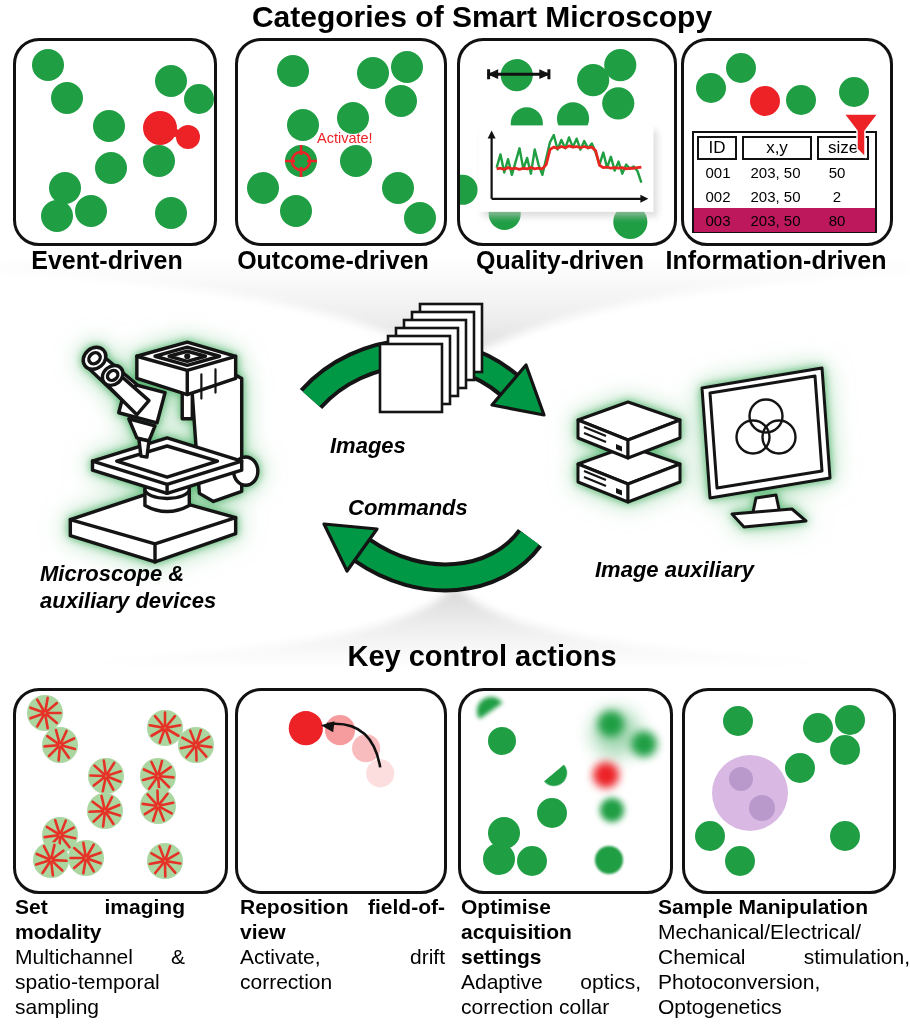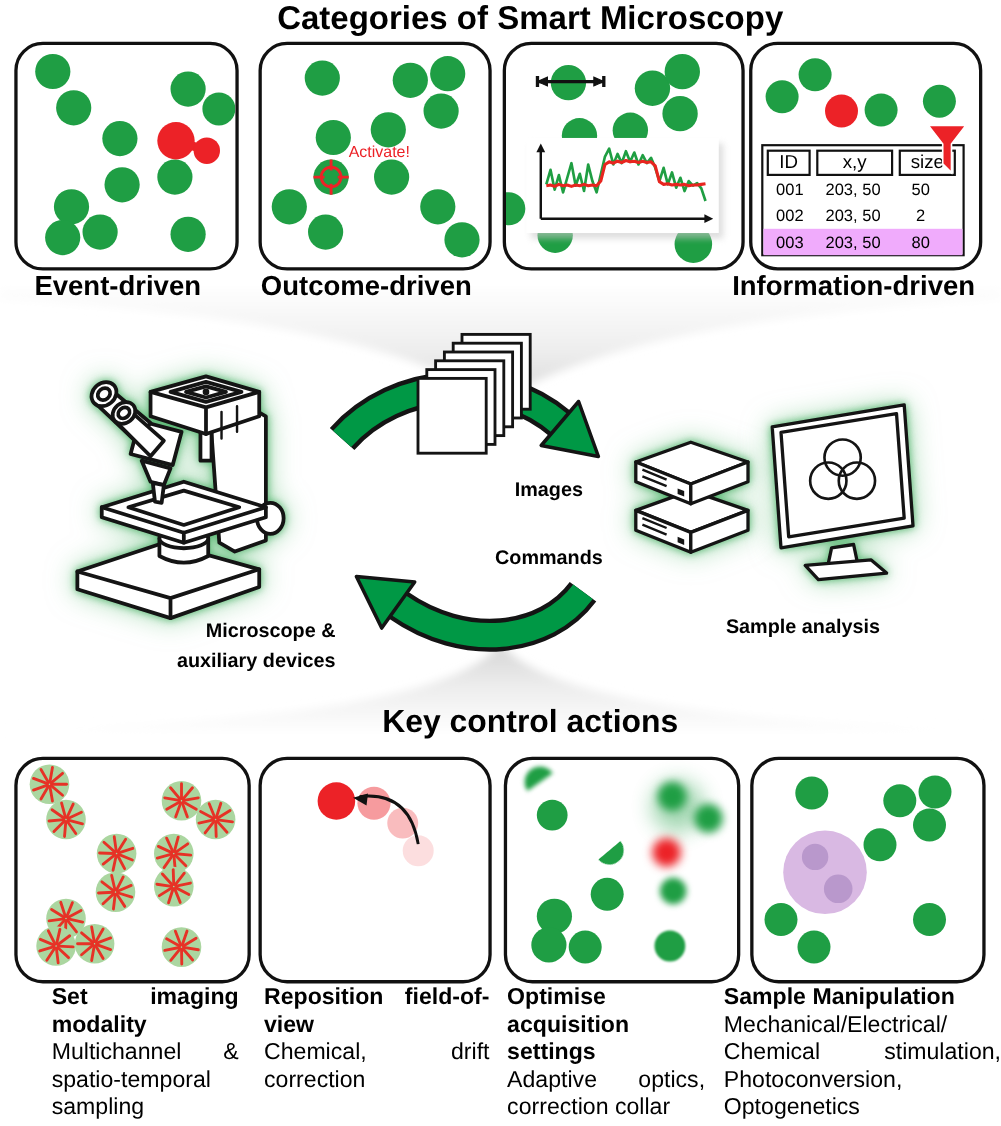--- a/index.html
+++ b/index.html
@@ -10,21 +10,21 @@
   .title{position:absolute;left:0;width:100%;text-align:center;font-weight:800;z-index:2;margin-left:27px;}
   #title-top{top:0;font-size:30px;}
   #title-key{top:640px;font-size:29px;}
   .panel{position:absolute;height:202px;background:#fff;border:3px solid #111;
          border-radius:26px;overflow:hidden;z-index:1;box-sizing:content-box;padding-left:16px;}
   .bpanel{top:688px;height:200px;}
   .scene{position:absolute;left:0;top:0;width:100%;height:100%;}
   .scene text{font-family:inherit;}
   .plabel{position:absolute;top:246px;width:240px;text-align:center;
           font-weight:800;font-size:25px;z-index:2;}
-  .lbl{position:absolute;font-weight:800;font-size:18px;text-align:right;z-index:2;line-height:27px;}
+  .lbl{position:absolute;font-weight:800;font-size:22px;text-align:left;z-index:2;line-height:27px;font-style:italic;}
   .glow{filter:drop-shadow(0 0 4px rgba(60,170,90,.85)) drop-shadow(0 0 12px rgba(96,190,120,.55));}
   .art{position:absolute;z-index:1;}
   .btext{position:absolute;top:894px;font-size:21px;line-height:25px;z-index:2;}
   .btext p{margin:0;text-align:justify;}
   .btext .bt{font-weight:800;}
   .itable{position:absolute;background:#fff;border:2.5px solid #111;z-index:3;
           font-size:15px;box-sizing:border-box;padding:0;}
   .trow{display:flex;align-items:center;height:24px;padding-left:3px;}
   .trow.thead{margin-top:2px;height:25px;}
   .hcell{border:2.5px solid #111;text-align:center;font-size:17px;line-height:19px;
@@ -152,33 +152,34 @@
         <div class="trow">
           <div class="cell c0">001</div>
           <div class="cell c1">203, 50</div>
           <div class="cell c2">50</div>
         </div>
         <div class="trow">
           <div class="cell c0">002</div>
           <div class="cell c1">203, 50</div>
           <div class="cell c2">2</div>
         </div>
-        <div class="trow" style="background: #f0abfc;">
+        <div class="trow" style="background: #be185d;">
           <div class="cell c0">003</div>
           <div class="cell c1">203, 50</div>
           <div class="cell c2">80</div>
         </div>
       </div>
       <svg viewBox="0 0 38 50" class="funnel" style="left: 158px; top: 70px;">
         <path d="M2,3 L36,3 L23,20 L23,46 L15,38 L15,20 Z" fill="#ec2227" stroke="#fff" stroke-width="1.5"></path>
       </svg>
     </div>
 
   <div class="plabel" style="left:-13px;">Event-driven</div>
   <div class="plabel" style="left:213px;">Outcome-driven</div>
+  <div class="plabel" style="left:440px;">Quality-driven</div>
   <div class="plabel" style="left:656px;">Information-driven</div>
 
   <svg class="art glow" style="left:48px;top:322px;" width="212" height="250" viewBox="0 0 210 248">
     <g stroke="#141414" stroke-width="3.4" fill="#fff" stroke-linejoin="round" stroke-linecap="round">
       <path d="M142,58 L178,48 L192,56 L192,168 L164,178 L150,170 Z"></path>
       <ellipse cx="196" cy="148" rx="12" ry="14"></ellipse>
       <path d="M22,196 L100,170 L186,194 L186,210 L106,238 L22,212 Z"></path>
       <path d="M22,196 L106,220 L186,194 M106,220 L106,238" fill="none"></path>
       <path d="M96,166 L96,182 Q118,194 140,182 L140,166"></path>
       <ellipse cx="118" cy="166" rx="22" ry="9"></ellipse>
@@ -257,21 +258,21 @@
       <path d="M18,31 L123,14 L130,109 L25,126 Z"></path>
       <g stroke-width="2.4" fill="none">
         <circle cx="74" cy="54" r="16.5"></circle>
         <circle cx="61" cy="75" r="16.5"></circle>
         <circle cx="87" cy="75" r="16.5"></circle>
       </g>
       <path d="M64,136 L84,133 L88,152 L60,155 Z"></path>
       <path d="M40,152 L100,147 L114,159 L52,165 Z"></path>
     </g>
   </svg>
-  <div class="lbl" style="left:595px;top:556px;width:205px;">Sample analysis</div>
+  <div class="lbl" style="left:595px;top:556px;width:205px;">Image auxiliary</div>
 
   <div class="panel bpanel" style="left:13px;width:193px;">
       <svg viewBox="0 0 199 200" class="scene">
         <g transform="translate(24 22)">
           <circle r="18" fill="#abd6a0"></circle>
           <line x1="2" y1="0" x2="15.5" y2="0" stroke="#e63226" stroke-width="2.6" stroke-linecap="round"></line>
           <line x1="1.532088886237956" y1="1.2855752193730785" x2="11.873688868344159" y2="9.963207950141358" stroke="#e63226" stroke-width="2.6" stroke-linecap="round"></line>
           <line x1="0.34729635533386083" y1="1.969615506024416" x2="2.6915467538374216" y2="15.264520171689224" stroke="#e63226" stroke-width="2.6" stroke-linecap="round"></line>
           <line x1="-0.9999999999999996" y1="1.7320508075688774" x2="-7.7499999999999964" y2="13.4233937586588" stroke="#e63226" stroke-width="2.6" stroke-linecap="round"></line>
           <line x1="-1.8793852415718166" y1="0.6840402866513378" x2="-14.565235622181579" y2="5.301312221547867" stroke="#e63226" stroke-width="2.6" stroke-linecap="round"></line>
@@ -452,27 +453,27 @@
           <circle r="38" fill="#d9b9e3"></circle>
           <circle cx="-9" cy="-14" r="12" fill="#b998cc"></circle>
           <circle cx="12" cy="15" r="13" fill="#b998cc"></circle>
         </g>
         <circle cx="20" cy="145" r="15" fill="#1f9e44"></circle>
         <circle cx="50" cy="170" r="15" fill="#1f9e44"></circle>
         <circle cx="155" cy="145" r="15" fill="#1f9e44"></circle>
       </svg>
     </div>
 
-  <div class="btext" style="left:15px;width:170px;margin-left:32px;">
+  <div class="btext" style="left:15px;width:170px;">
     <p class="bt">Set imaging modality</p>
     <p>Multichannel &amp; spatio-temporal sampling</p>
   </div>
   <div class="btext" style="left:240px;width:205px;">
     <p class="bt">Reposition field-of-view</p>
-    <p>Chemical, drift correction</p>
+    <p>Activate, drift correction</p>
   </div>
   <div class="btext" style="left:461px;width:180px;">
     <p class="bt">Optimise acquisition settings</p>
     <p>Adaptive optics, correction collar</p>
   </div>
   <div class="btext" style="left:658px;width:252px;">
     <p class="bt">Sample Manipulation</p>
     <p>Mechanical/Electrical/ Chemical stimulation, Photoconversion, Optogenetics</p>
   </div>
 

